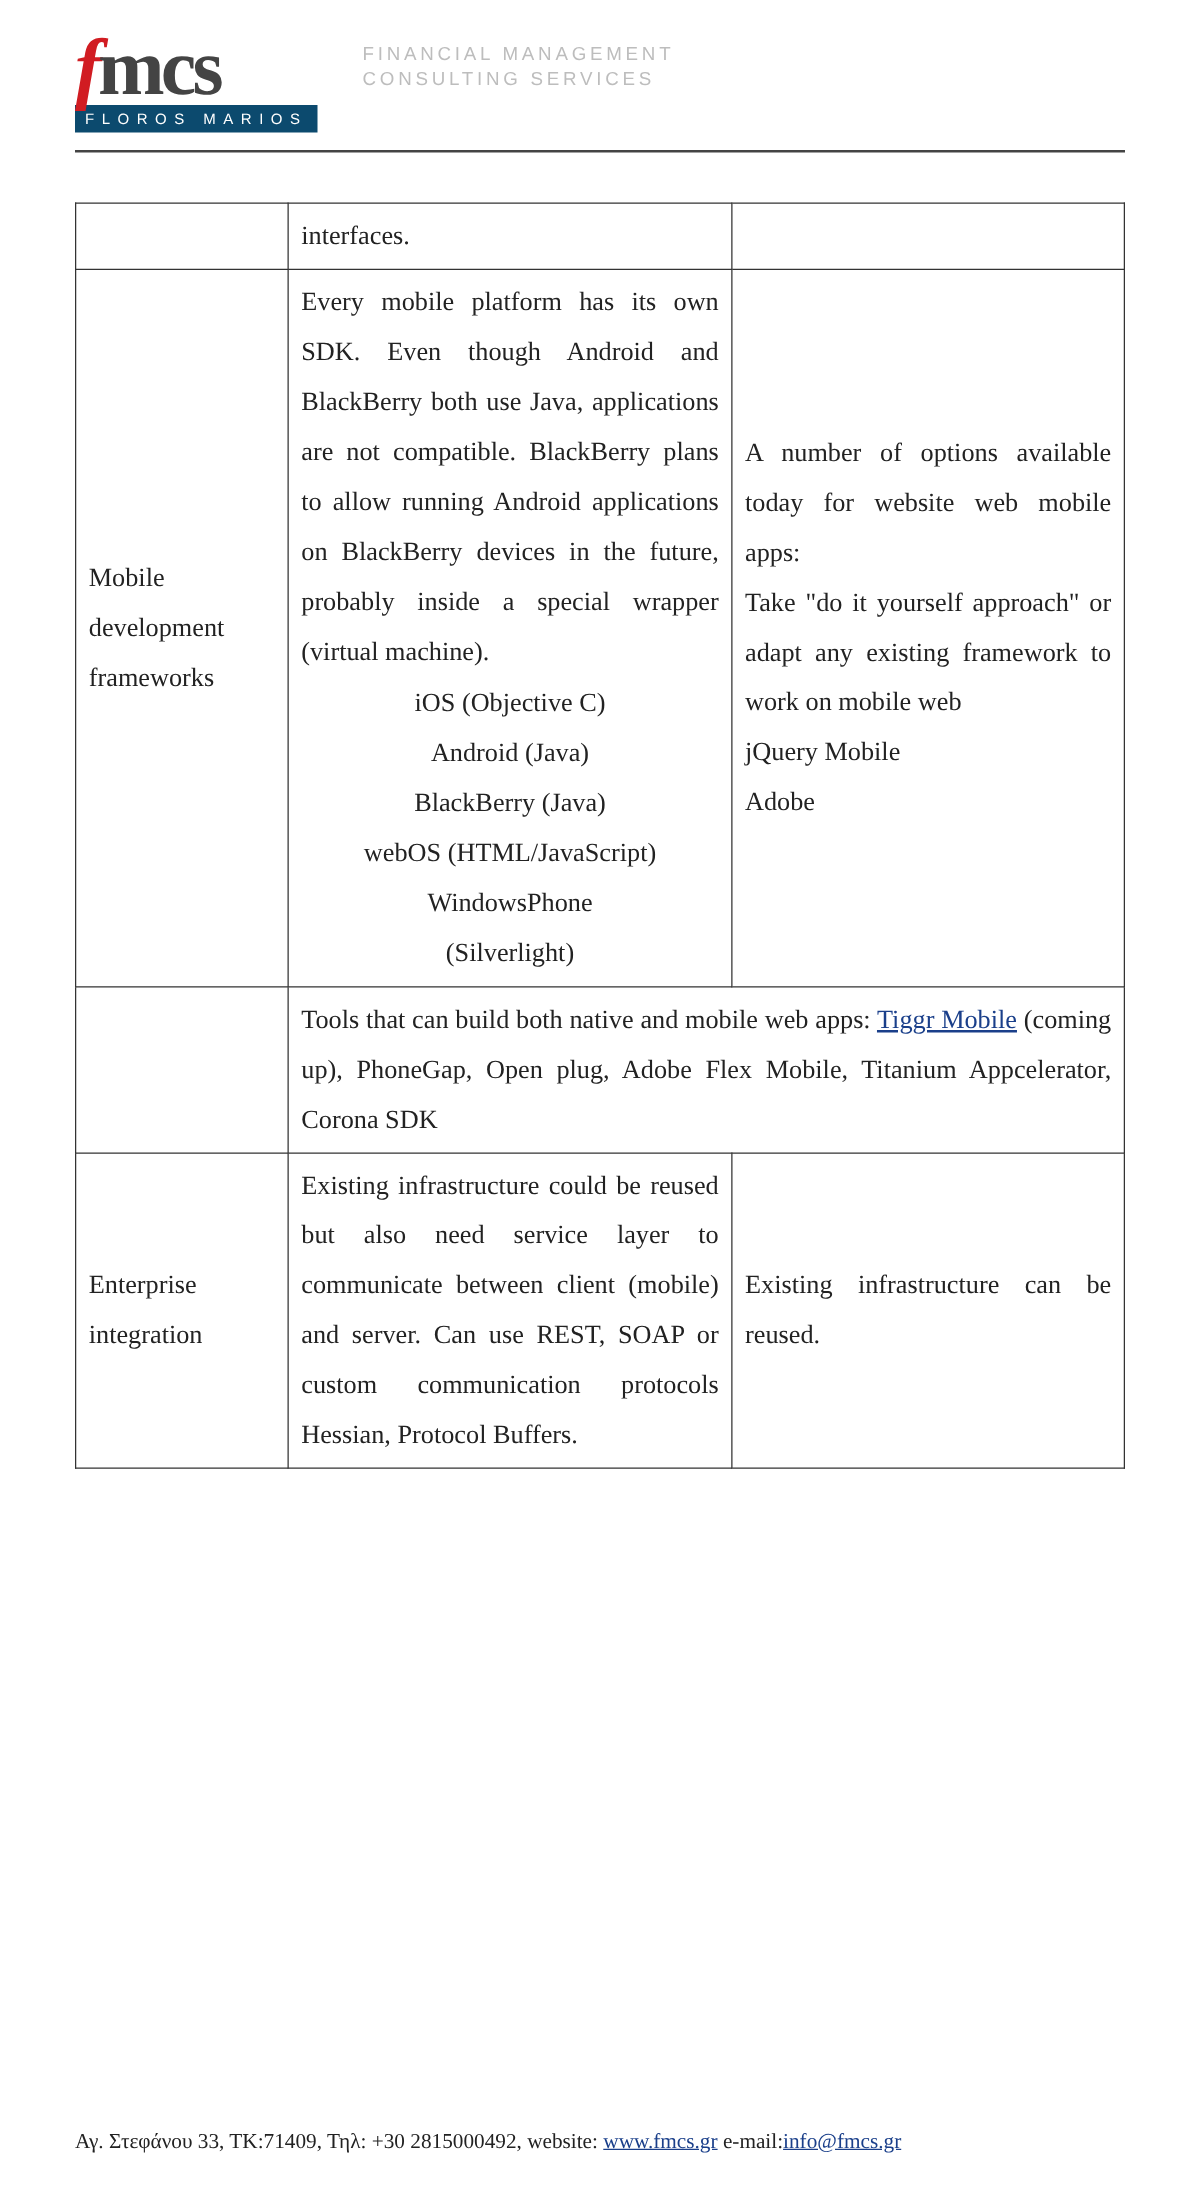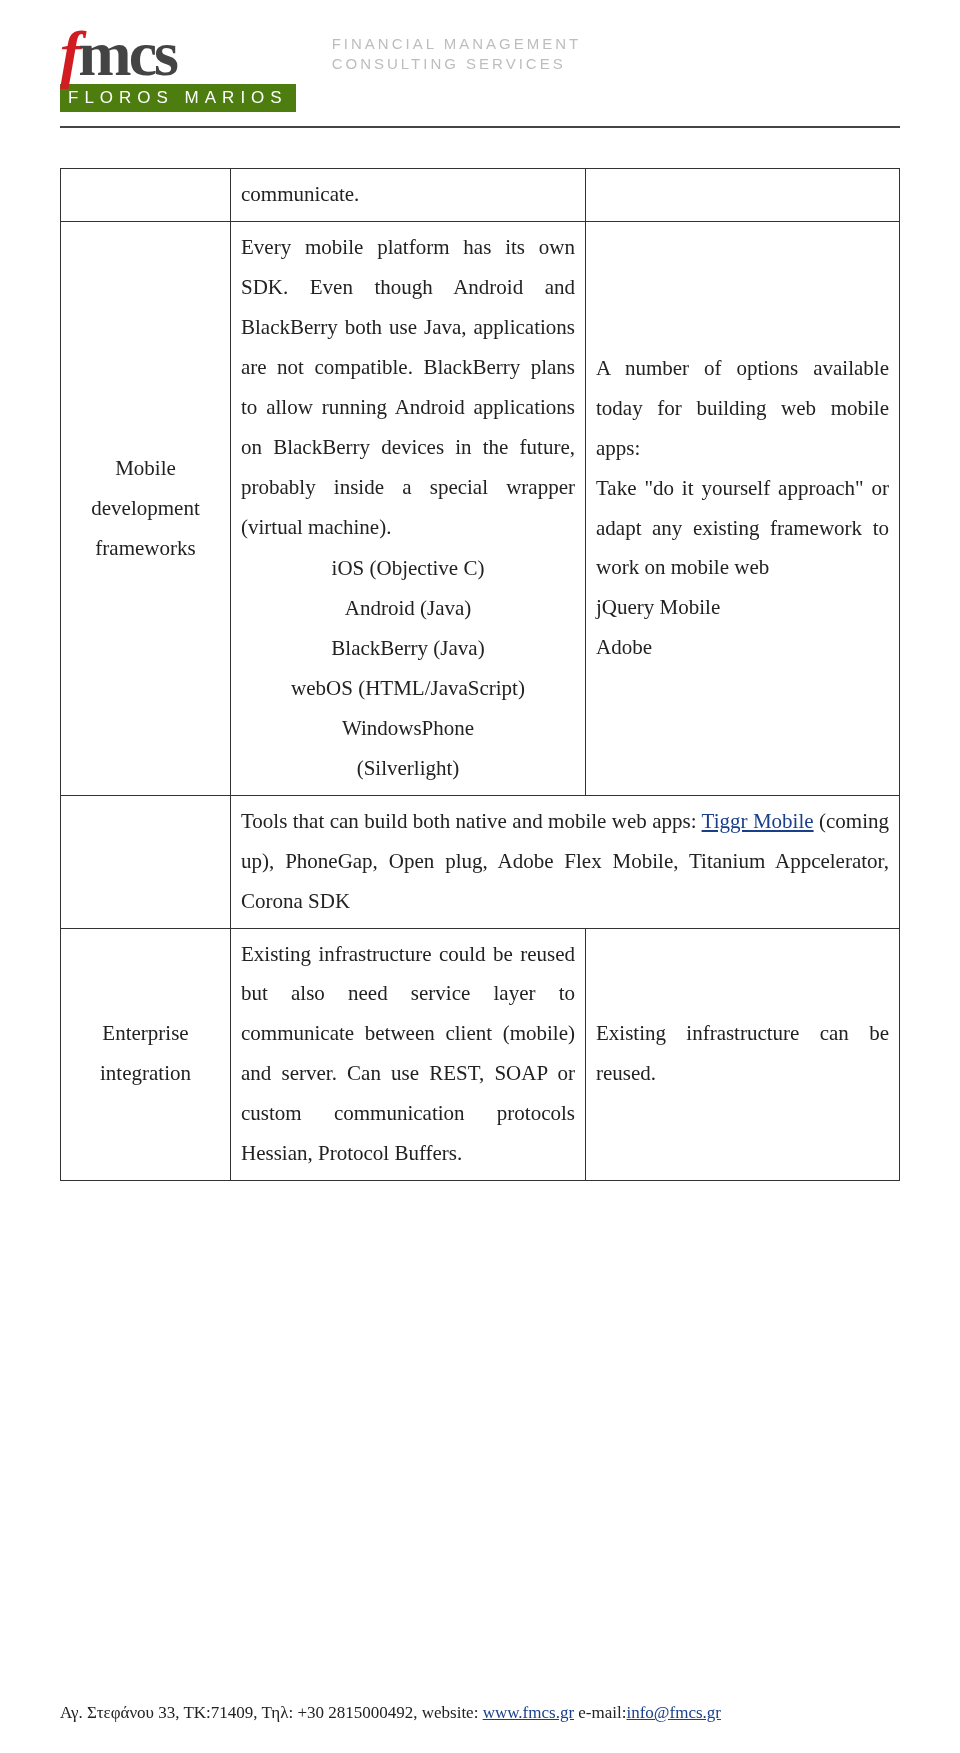--- a/index.html
+++ b/index.html
@@ -23,23 +23,23 @@
     font-family: Georgia, "Times New Roman", serif;
     font-size: 64px;
     line-height: 0.82;
     letter-spacing: -3px;
     color: #444;
     font-weight: 600;
   }
   .logo-top .accent { color: #d11c22; font-style: italic; font-weight: 700; }
   .logo-bar {
     margin-top: 4px;
-    background: #4d7c0f;
+    background: #0c4a6e;
     color: #fff;
-    font-size: 17px;
+    font-size: 12px;
     letter-spacing: 6px;
     padding: 4px 8px;
     text-align: center;
     display: block;
     font-family: Arial, sans-serif;
   }
   .logo-sub {
     margin-left: 36px;
     margin-top: 6px;
     font-family: Arial, sans-serif;
@@ -61,21 +61,21 @@
     border-collapse: collapse;
     table-layout: fixed;
     font-size: 21px;
     line-height: 1.9;
   }
   .tbl td {
     border: 1px solid #333;
     padding: 6px 10px;
     vertical-align: top;
   }
-  .tbl .col1 { width: 170px; vertical-align: middle; text-align: center; }
+  .tbl .col1 { width: 170px; vertical-align: middle; }
   .tbl .col2 { width: 355px; }
   .tbl .col3 { width: auto; }
   .justify { text-align: justify; text-justify: inter-word; }
   .cell-inner p { margin: 0; }
   .link { color: #1a3f8a; text-decoration: underline; }
   .tools-line { display: inline; }
   .platforms { margin-top: 2px; }
   .plat-line { display: flex; justify-content: center; }
   .spanned { }
 
@@ -108,21 +108,21 @@
   <table class="tbl">
     <colgroup>
       <col class="col1">
         <col class="col2">
         <col class="col3">
     </colgroup>
     <tbody>
       <tr>
         <td></td>
         <td>
-          <span>communicate.</span>
+          <span>interfaces.</span>
         </td>
         <td></td>
       </tr>
 
       <tr>
         <td class="col1">
           <span>Mobile development frameworks</span>
         </td>
         <td class="justify">
           <div class="cell-inner">
@@ -145,21 +145,21 @@
                 <span>Phone</span>
               </div>
               <div class="plat-line">
                 <span>(Silverlight)</span>
               </div>
             </div>
           </div>
         </td>
         <td class="justify" style="vertical-align: middle;">
           <div class="cell-inner">
-            <p>A number of options available today for building web mobile apps:</p>
+            <p>A number of options available today for website web mobile apps:</p>
             <p>Take "do it yourself approach" or adapt any existing framework to work on mobile web</p>
             <p>jQuery Mobile</p>
             <p>Adobe</p>
           </div>
         </td>
       </tr>
 
       <tr>
         <td></td>
         <td colspan="2" class="justify spanned">

